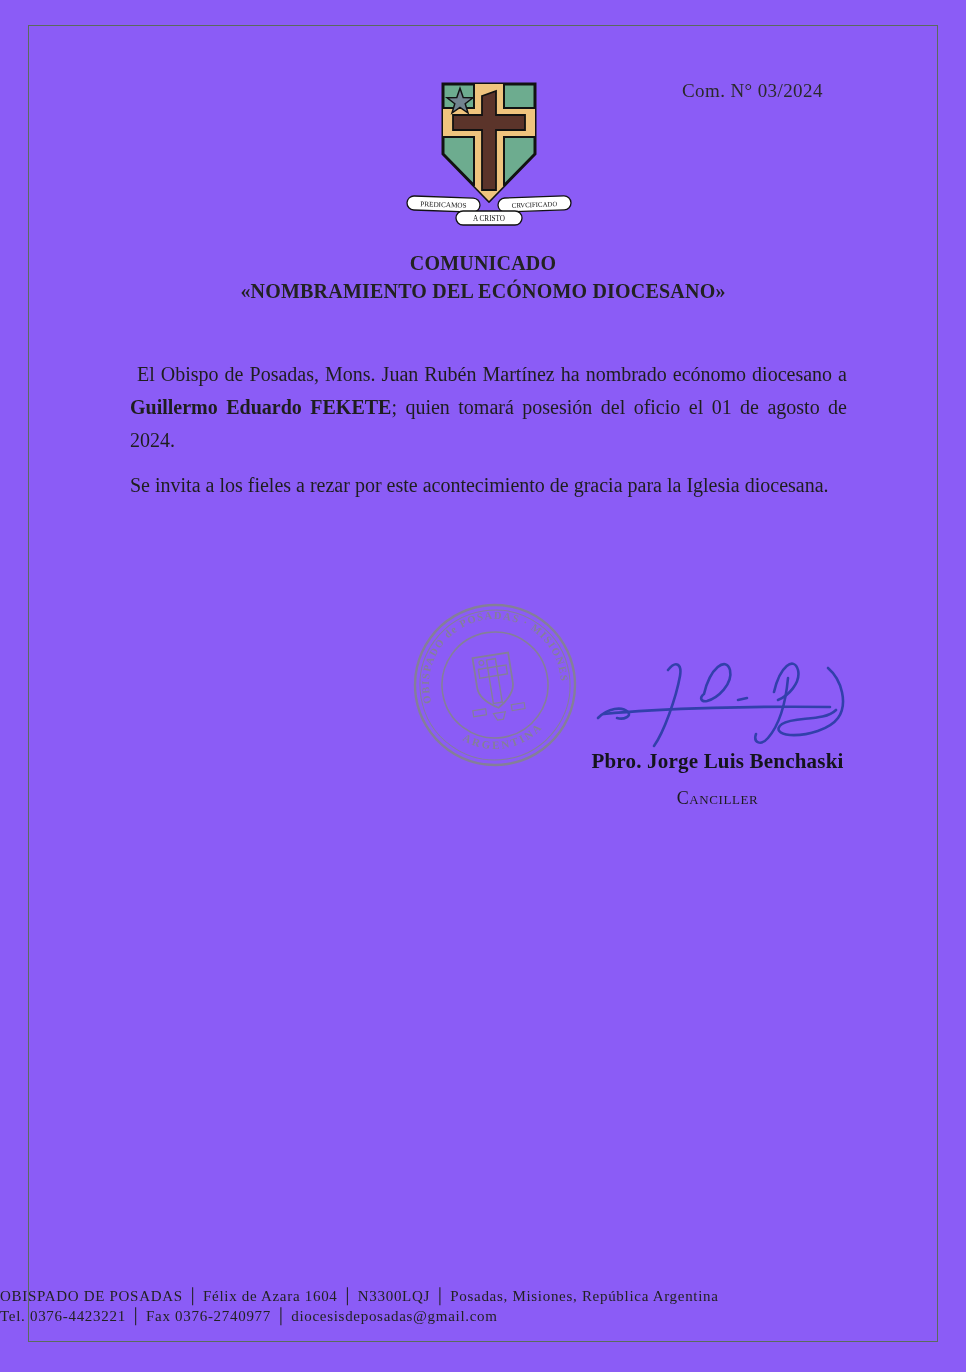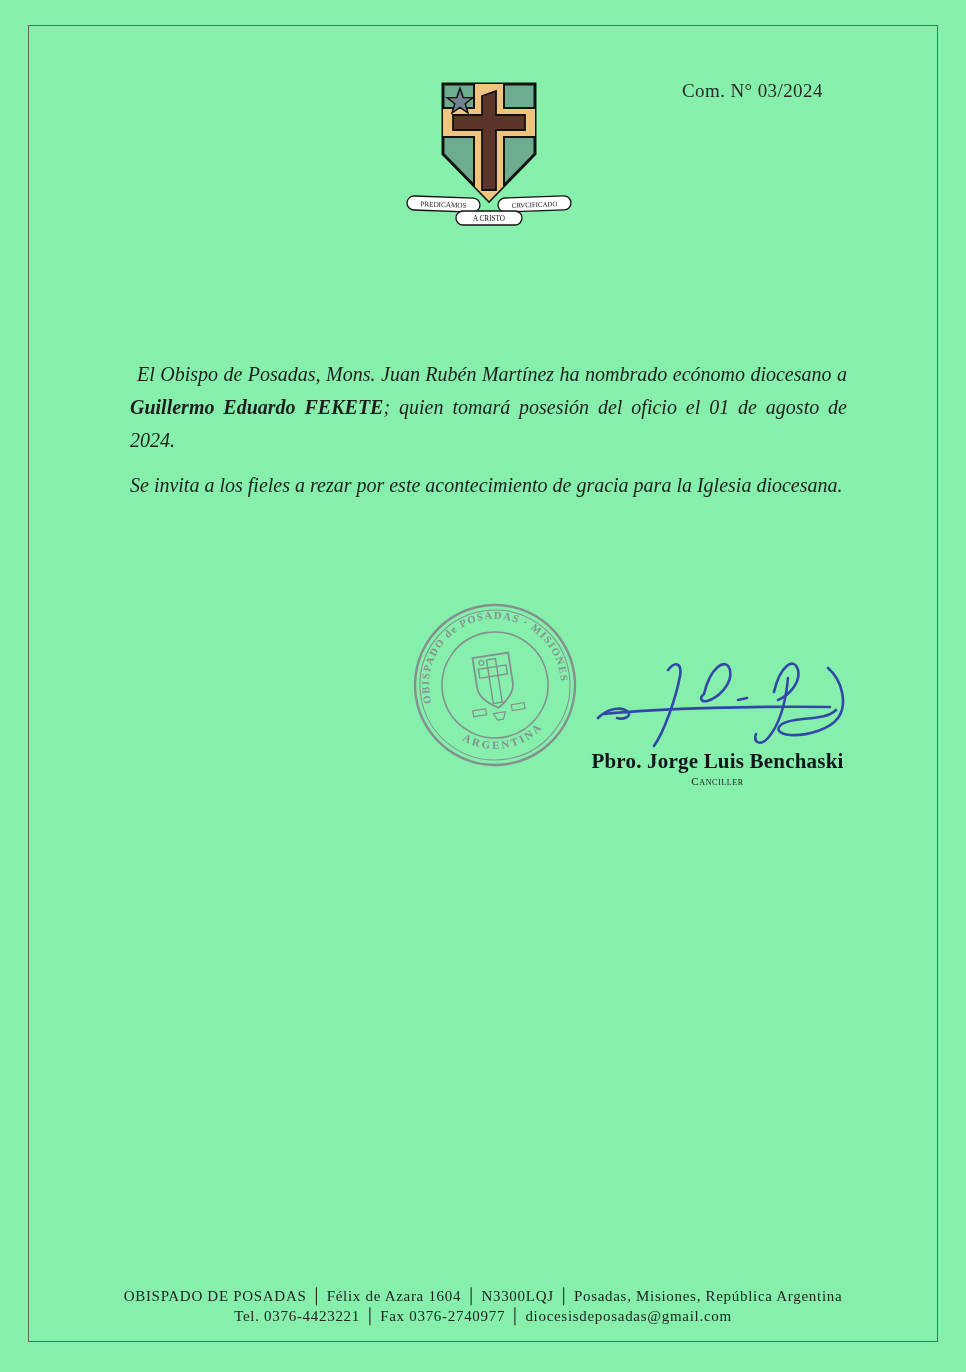--- a/index.html
+++ b/index.html
@@ -1,48 +1,48 @@
 <!DOCTYPE html>
 <html><head>
 <meta charset="utf-8">
 <style>
   * { margin:0; padding:0; box-sizing:border-box; }
   html,body { background:#ffffff; }
   .page {
-    position:relative; width:966px; height:1372px; background:#86efac;
+    position:relative; width:966px; height:1372px; background:#8b5cf6;
     font-family:"Liberation Serif", serif; color:#1c1c1c; overflow:hidden;
   }
   .frame {
     position:absolute; left:28px; top:25px; width:910px; height:1317px;
     border:1.5px solid #5a6b5e; pointer-events:none;
   }
   .com-number {
     position:absolute; left:682px; top:80px;
     font-size:19px; letter-spacing:0.4px; color:#2a2a2a;
   }
   .crest { position:absolute; left:403px; top:80px; width:172px; height:156px; }
   .title-block {
     position:absolute; left:0; top:249px; width:966px; text-align:center;
     font-weight:bold; font-size:20px; line-height:28px; letter-spacing:0.2px; color:#222;
   }
   .body-text {
     position:absolute; left:130px; top:358px; width:717px;
     font-size:20px; line-height:33px; text-align:justify; color:#1e1e1e;
   }
-  .body-text p { margin:0 0 12px 0;font-style:italic; }
+  .body-text p { margin:0 0 12px 0; }
   .body-text p.indent { text-indent:7px; }
   .stamp { position:absolute; left:411px; top:601px; width:168px; height:168px; opacity:0.88; }
   .signature-svg { position:absolute; left:592px; top:646px; width:266px; height:114px; }
   .sig-block {
     position:absolute; left:575px; top:749px; width:285px; text-align:center;
   }
   .sig-name { font-size:21px; font-weight:bold; color:#14141c; letter-spacing:0.2px;text-align:center; }
-  .sig-title { font-size:11px; font-variant:small-caps; letter-spacing:0.6px; margin-top:1px; color:#1c1c1c; }
+  .sig-title { font-size:18px; font-variant:small-caps; letter-spacing:0.6px; margin-top:14px; color:#1c1c1c; }
   .footer {
-    position:absolute; left:0; top:1286px; width:966px; text-align:center;
+    position:absolute; left:0; top:1286px; width:966px; text-align:left;
     font-size:15px; line-height:20px; letter-spacing:0.7px; color:#222;
   }
   svg text { font-family:"Liberation Serif", serif; }
 </style>
 </head>
 <body>
 
 <div class="page">
 
   <div class="frame"></div>
@@ -75,20 +75,24 @@
         <rect x="0" y="0" width="73" height="14" rx="7" fill="#ffffff" stroke="#121212" stroke-width="1.3"></rect>
         <text x="36.5" y="10" text-anchor="middle" font-size="6.8" fill="#111">CRVCIFICADO</text>
       </g>
       <g transform="translate(53,131)">
         <rect x="0" y="0" width="66" height="14" rx="7" fill="#ffffff" stroke="#121212" stroke-width="1.3"></rect>
         <text x="33" y="10" text-anchor="middle" font-size="7.2" fill="#111">A CRISTO</text>
       </g>
     </svg>
   </div>
 
+  <div class="title-block">
+    <div>COMUNICADO</div>
+    <div>«NOMBRAMIENTO DEL ECÓNOMO DIOCESANO»</div>
+  </div>
 
   <div class="body-text">
     <p class="indent"><span>El Obispo de Posadas, Mons. Juan Rubén Martínez ha nombrado ecónomo diocesano a </span><strong>Guillermo Eduardo FEKETE</strong><span>; quien tomará posesión del oficio el 01 de agosto de 2024.</span></p>
     <p style="margin-bottom:21px;">Se invita a los fieles a rezar por este acontecimiento de gracia para la Iglesia diocesana.</p>
   </div>
 
   <div class="stamp">
     <svg viewBox="0 0 168 168" width="168" height="168">
       <g transform="rotate(-9 84 84)" stroke="#84848c" fill="none" stroke-width="1.6">
         <circle cx="84" cy="84" r="80" stroke-width="2.4"></circle>

